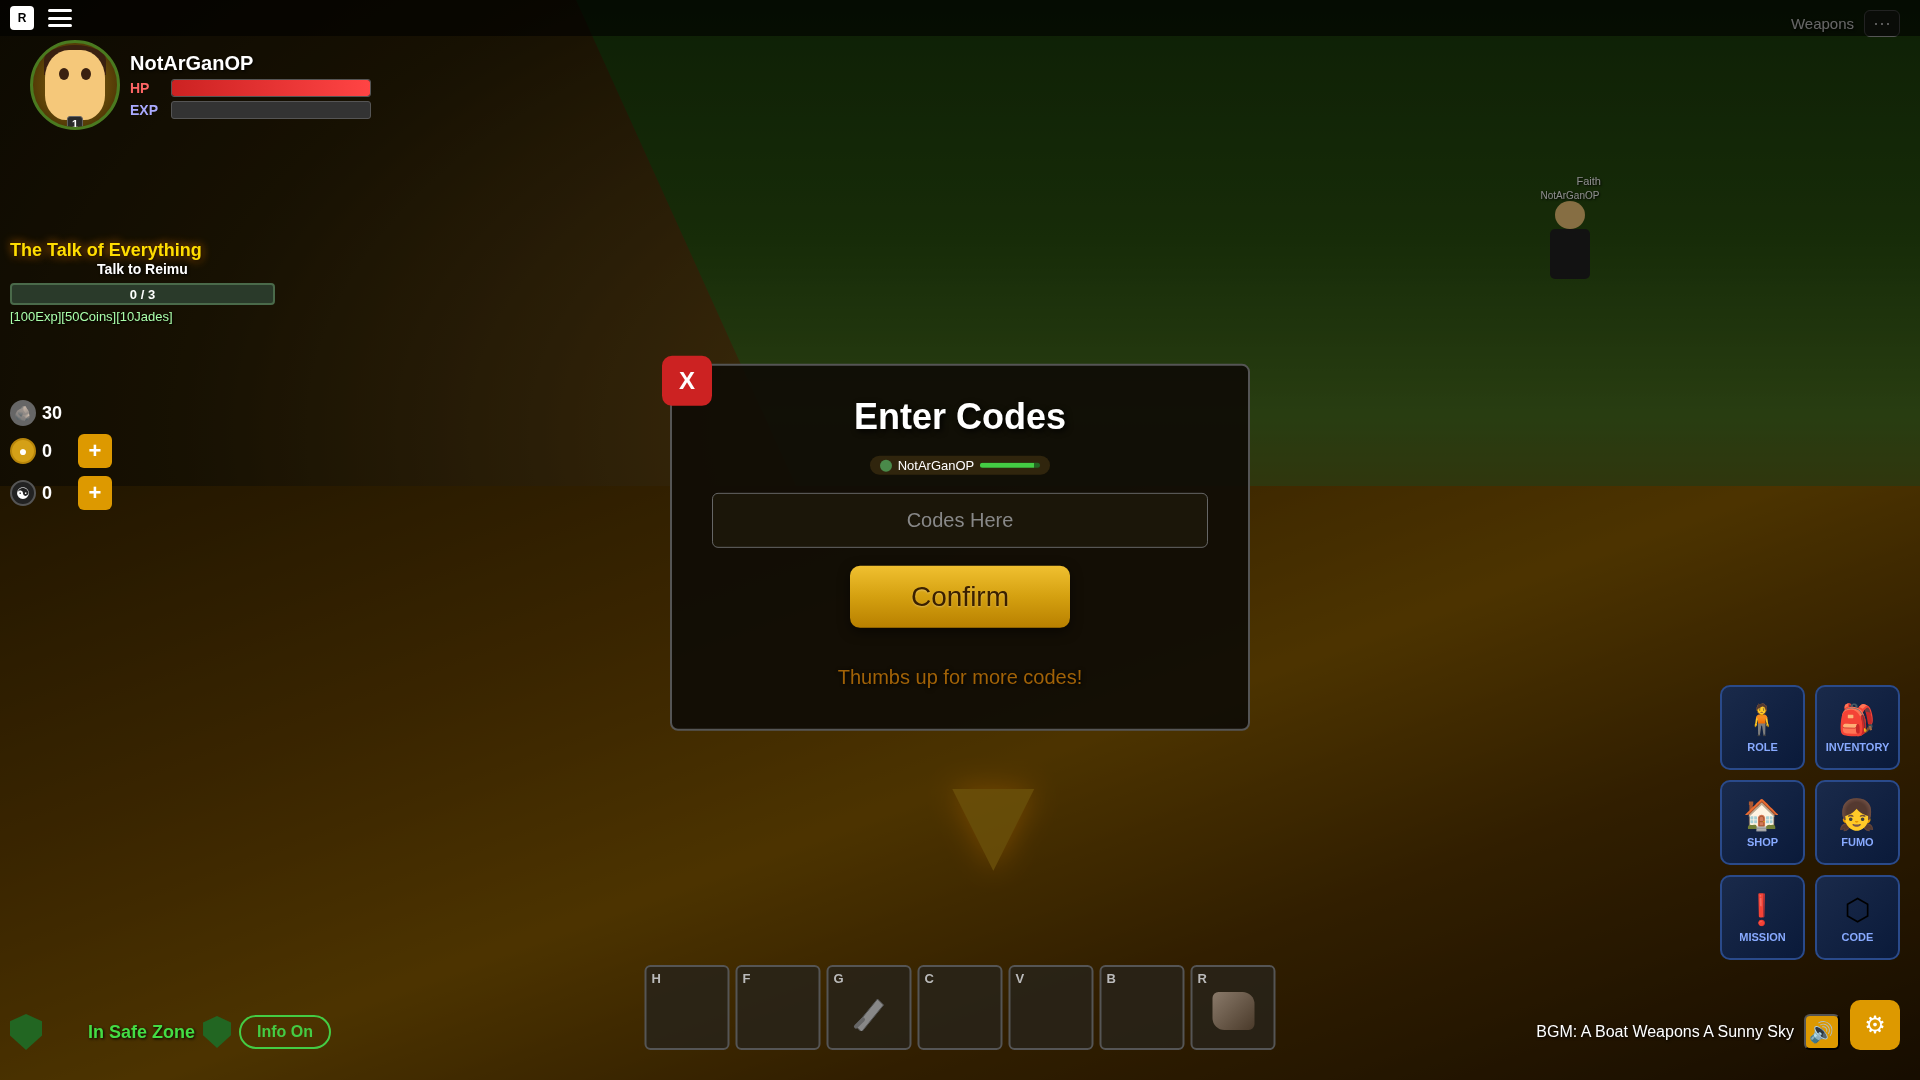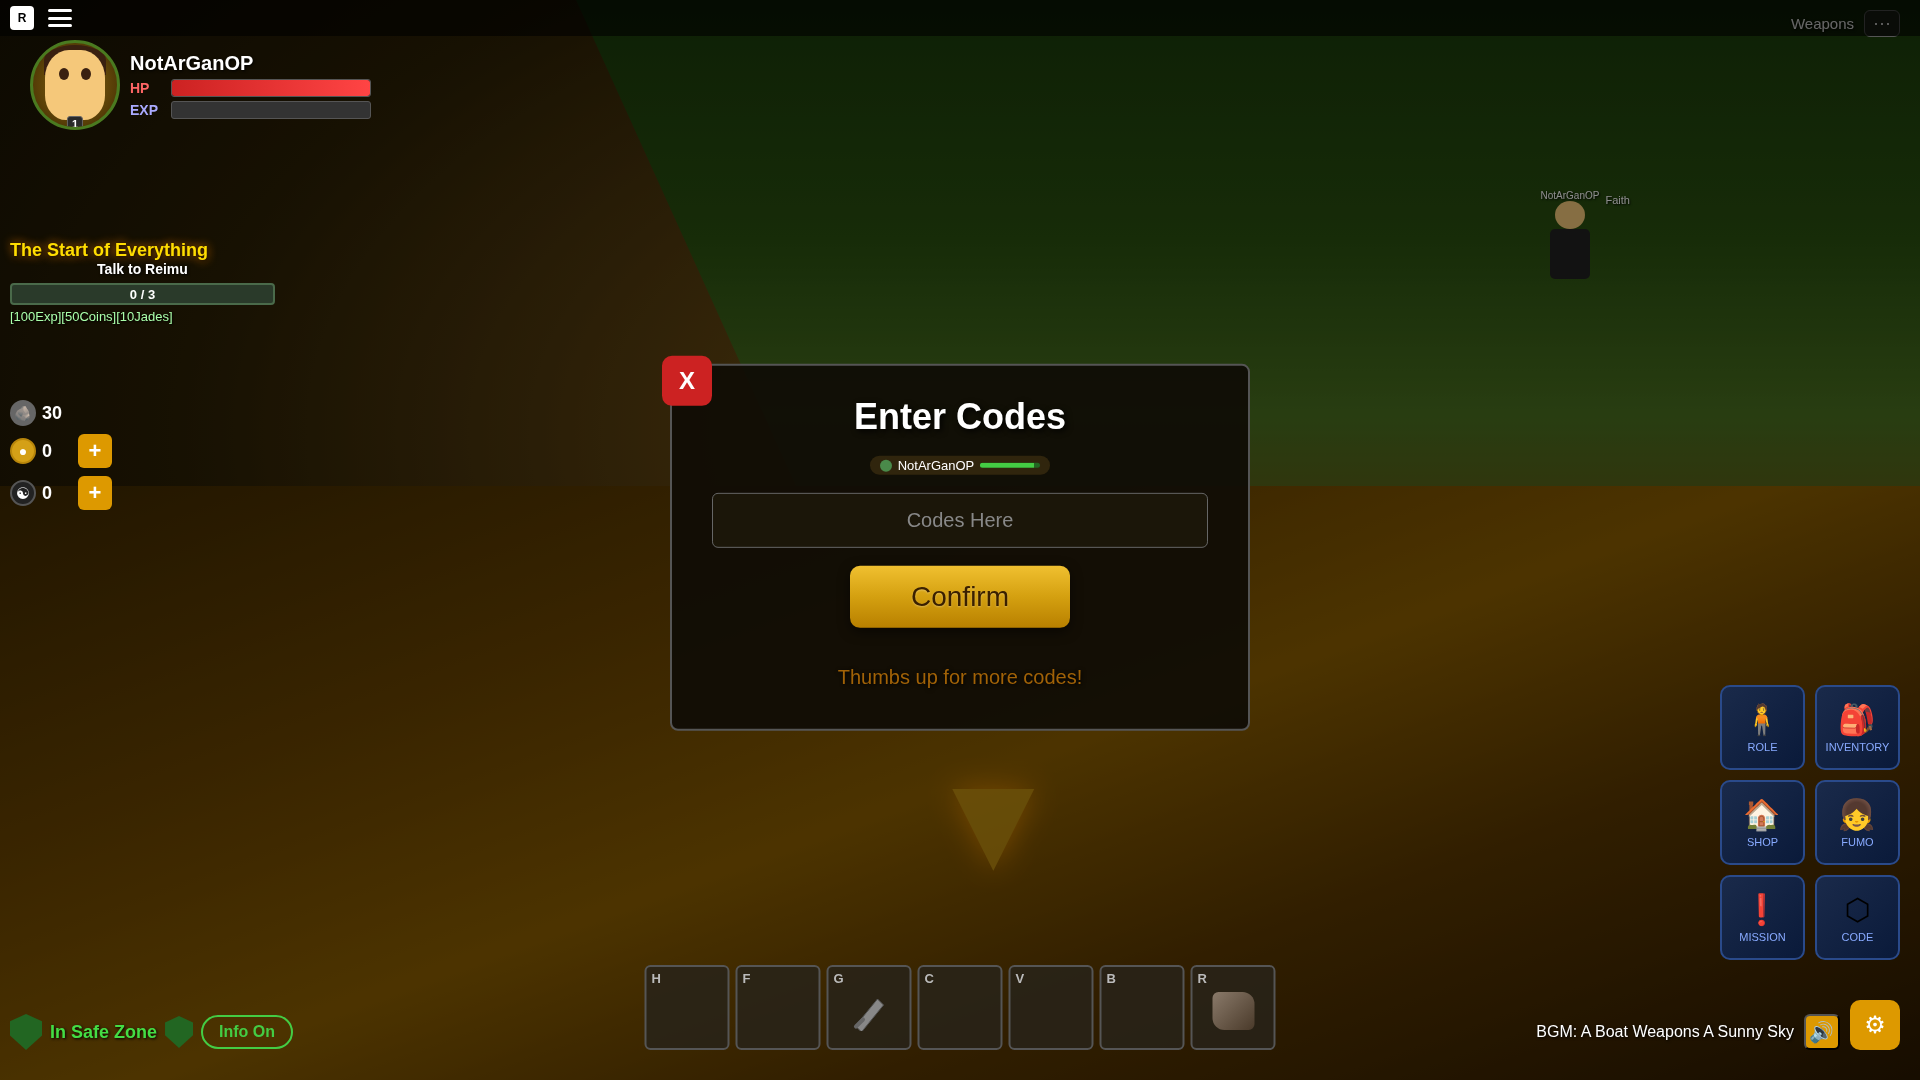--- a/index.html
+++ b/index.html
@@ -513,20 +513,21 @@
       display: flex;
       align-items: center;
       justify-content: center;
     }
 
     .safe-zone-text {
       color: #44dd44;
       font-size: 18px;
       font-weight: bold;
       text-shadow: 1px 1px 3px #000;
+      margin-left: 38px;
     }
 
     .shield-icon-green {
       width: 28px;
       height: 32px;
       background: #226622;
       clip-path: polygon(50% 0%, 100% 20%, 100% 60%, 50% 100%, 0% 60%, 0% 20%);
     }
 
     .info-btn {
@@ -594,21 +595,21 @@
       gap: 4px;
     }
 
     .action-btn-icon {
       font-size: 30px;
     }
 
     .action-btn-label {
       color: #88aaff;
       font-size: 11px;
-      font-weight: normal;
+      font-weight: bold;
       text-align: left;
     }
 
     
     .top-right-ui {
       position: absolute;
       top: 10px;
       right: 20px;
       z-index: 10;
       display: flex;
@@ -683,26 +684,25 @@
       font-size: 10px;
       text-align: center;
       text-shadow: 1px 1px 2px #000;
       white-space: nowrap;
     }
 
     
     .faith-label {
       position: absolute;
       top: 175px;
-      right: 290px;
+      right: 319px;
       color: #fff;
       font-size: 11px;
       z-index: 4;
       text-shadow: 1px 1px 2px #000;
-      margin-top: 19px;
     }
 
     
     .top-bar {
       position: absolute;
       top: 0;
       left: 0;
       right: 0;
       height: 36px;
       background: rgba(0,0,0,0.6);
@@ -790,21 +790,21 @@
       <span class="stat-label exp">EXP</span>
       <div class="stat-bar-bg">
         <div class="stat-bar-fill exp-fill"></div>
         <span class="stat-value">0/100</span>
       </div>
     </div>
   </div>
 </div>
 
 <div class="quest-box">
-  <div class="quest-title">The Start of Everything</div>
+  <div class="quest-title">The Talk of Everything</div>
   <div class="quest-subtitle">Talk to Reimu</div>
   <div class="quest-progress-bar">
     <div class="quest-progress-fill"></div>
     <span class="quest-progress-text">0 / 3</span>
   </div>
   <div class="quest-rewards">[100Exp][50Coins][10Jades]</div>
 </div>
 
 <div class="resources">
   <div class="resource-row">

